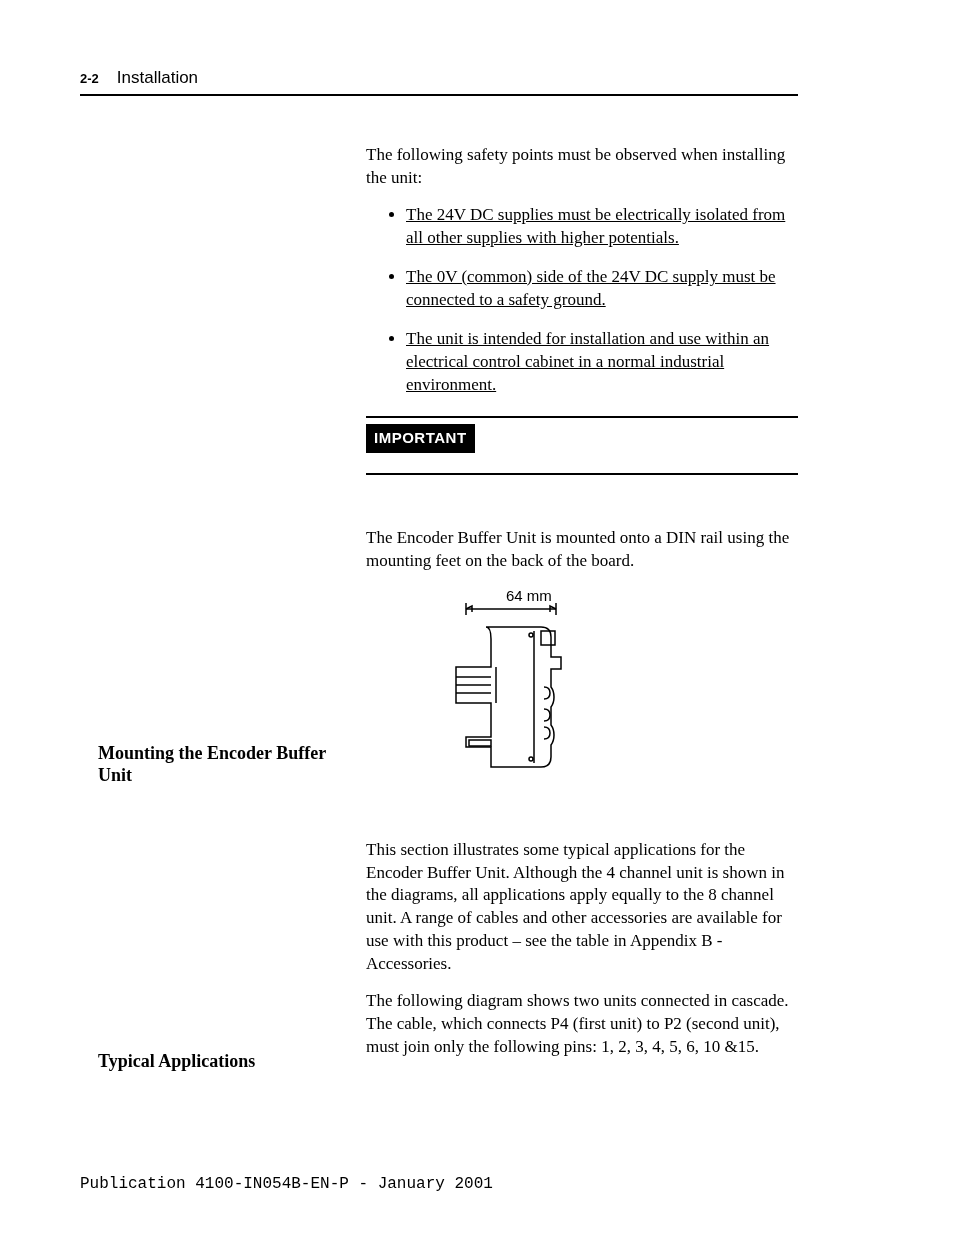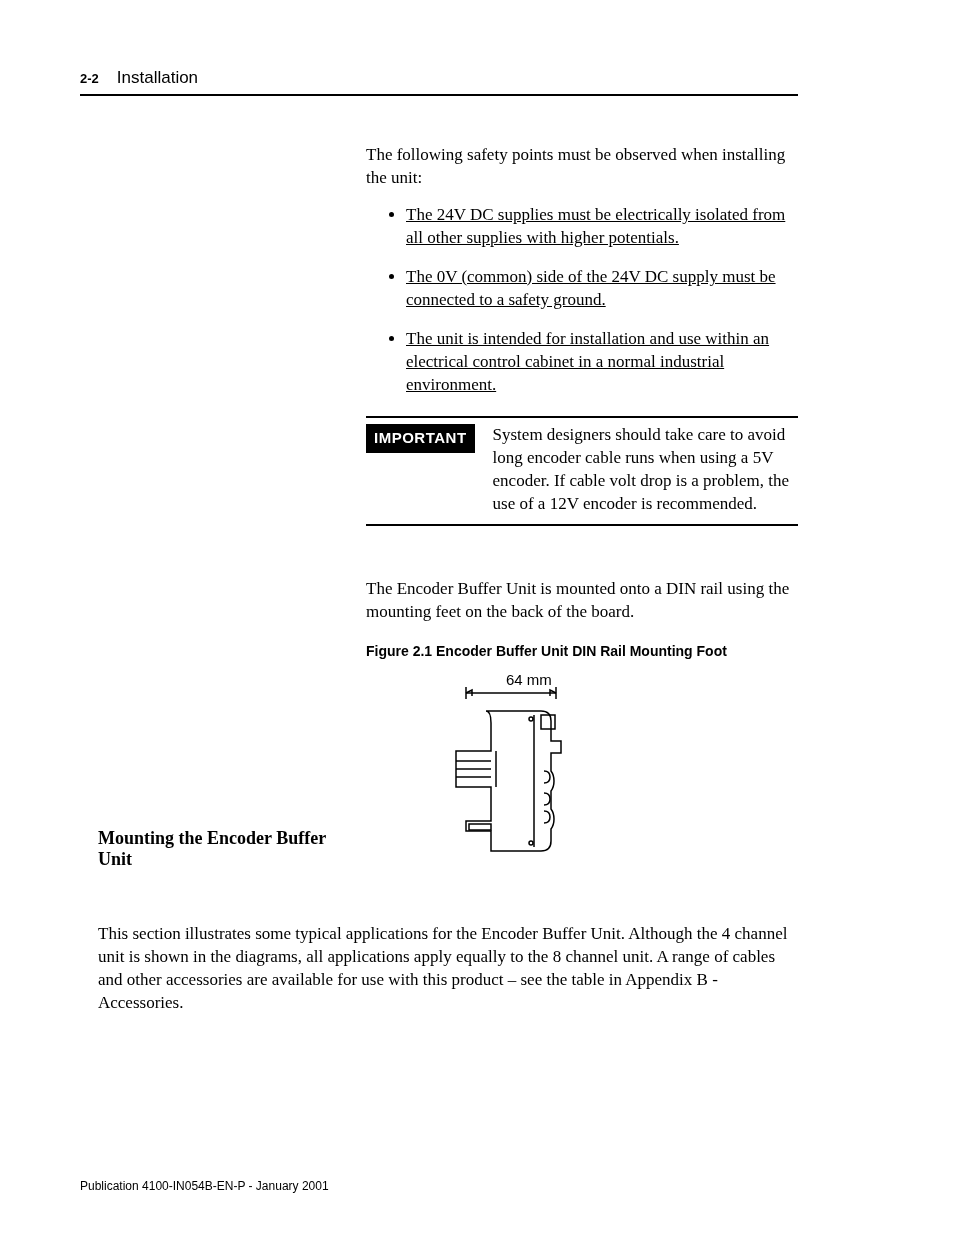--- a/index.html
+++ b/index.html
@@ -65,24 +65,24 @@
     margin: 12px 0 20px 0;
   }
   ul.safety li {
     margin-bottom: 16px;
     line-height: 1.35;
     text-decoration: underline;
   }
   .important-box {
     border-top: 2px solid #000;
     border-bottom: 2px solid #000;
-    padding: 6px 0 8px 0;
+    padding: 6px 0 20px 0;
     margin-bottom: 52px;
     display: flex;
-    gap: 18px;
+    gap: 26px;
     align-items: flex-start;
   }
   .important-label {
     font-family: Arial, Helvetica, sans-serif;
     font-weight: bold;
     background: #000;
     color: #fff;
     padding: 4px 8px;
     font-size: 15px;
     letter-spacing: 0.5px;
@@ -103,22 +103,22 @@
     margin: 0 0 0 70px;
   }
   .fig-dim {
     font-family: Arial, Helvetica, sans-serif;
     font-size: 15px;
   }
   .pubnote {
     position: absolute;
     left: 80px;
     bottom: 42px;
-    font-family: Liberation Sans, sans-serif;
-    font-size: 12px;
+    font-family: Liberation Mono, monospace;
+    font-size: 16px;
   }
 </style>
 </head>
 <body>
 
 <div class="page">
 
   <div class="running-head">
     <span class="page-num">2-2</span>
     <span class="chapter-name">Installation</span>
@@ -129,32 +129,30 @@
     <div class="maincol">
       <p class="body-p">The following safety points must be observed when installing the unit:</p>
       <ul class="safety">
         <li>The 24V DC supplies must be electrically isolated from all other supplies with higher potentials.</li>
         <li>The 0V (common) side of the 24V DC supply must be connected to a safety ground.</li>
         <li>The unit is intended for installation and use within an electrical control cabinet in a normal industrial environment.</li>
       </ul>
 
       <div class="important-box">
         <span class="important-label">IMPORTANT</span>
-        <span class="important-text">System designers should take care to avoid long encoder cable runs when using a 5V encoder. If cable volt drop is a problem, the use of a 12V encoder is recommended.</span>
       </div>
     </div>
   </div>
 
   <div class="columns" style="margin-bottom:52px;">
     <div class="sidecol">
       <h2 class="side-heading">Mounting the Encoder Buffer Unit</h2>
     </div>
     <div class="maincol">
       <p class="body-p">The Encoder Buffer Unit is mounted onto a DIN rail using the mounting feet on the back of the board.</p>
-      <p class="fig-caption">Figure 2.1 Encoder Buffer Unit DIN Rail Mounting Foot</p>
 
       <svg class="fig-svg" width="180" height="200" viewBox="0 0 180 200">
 
         <text x="70" y="14" class="fig-dim">64 mm</text>
         <g stroke="#000" stroke-width="1.5" fill="none">
           <line x1="30" y1="22" x2="120" y2="22"></line>
           <line x1="30" y1="16" x2="30" y2="28"></line>
           <line x1="120" y1="16" x2="120" y2="28"></line>
           <polyline points="30,22 36,19 36,25"></polyline>
           <polyline points="120,22 114,19 114,25"></polyline>
@@ -203,20 +201,24 @@
           <path d="M108 100 q6 0 6 6 q0 6 -6 6"></path>
           <path d="M108 122 q6 0 6 6 q0 6 -6 6"></path>
           <path d="M108 140 q6 0 6 6 q0 6 -6 6"></path>
           <circle cx="95" cy="172" r="2"></circle>
         </g>
       </svg>
     </div>
   </div>
 
   <div class="columns">
+    <div class="sidecol">
+      <h2 class="side-heading">Typical Applications</h2>
+    </div>
     <div class="maincol">
       <p class="body-p">This section illustrates some typical applications for the Encoder Buffer Unit. Although the 4 channel unit is shown in the diagrams, all applications apply equally to the 8 channel unit. A range of cables and other accessories are available for use with this product – see the table in Appendix B - Accessories.</p>
+      <p class="body-p">The following diagram shows two units connected in cascade. The cable, which connects P4 (first unit) to P2 (second unit), must join only the following pins: 1, 2, 3, 4, 5, 6, 10 &amp;15.</p>
     </div>
   </div>
 
   <div class="pubnote">Publication 4100-IN054B-EN-P - January 2001</div>
 
 </div>
 
 </body></html>

